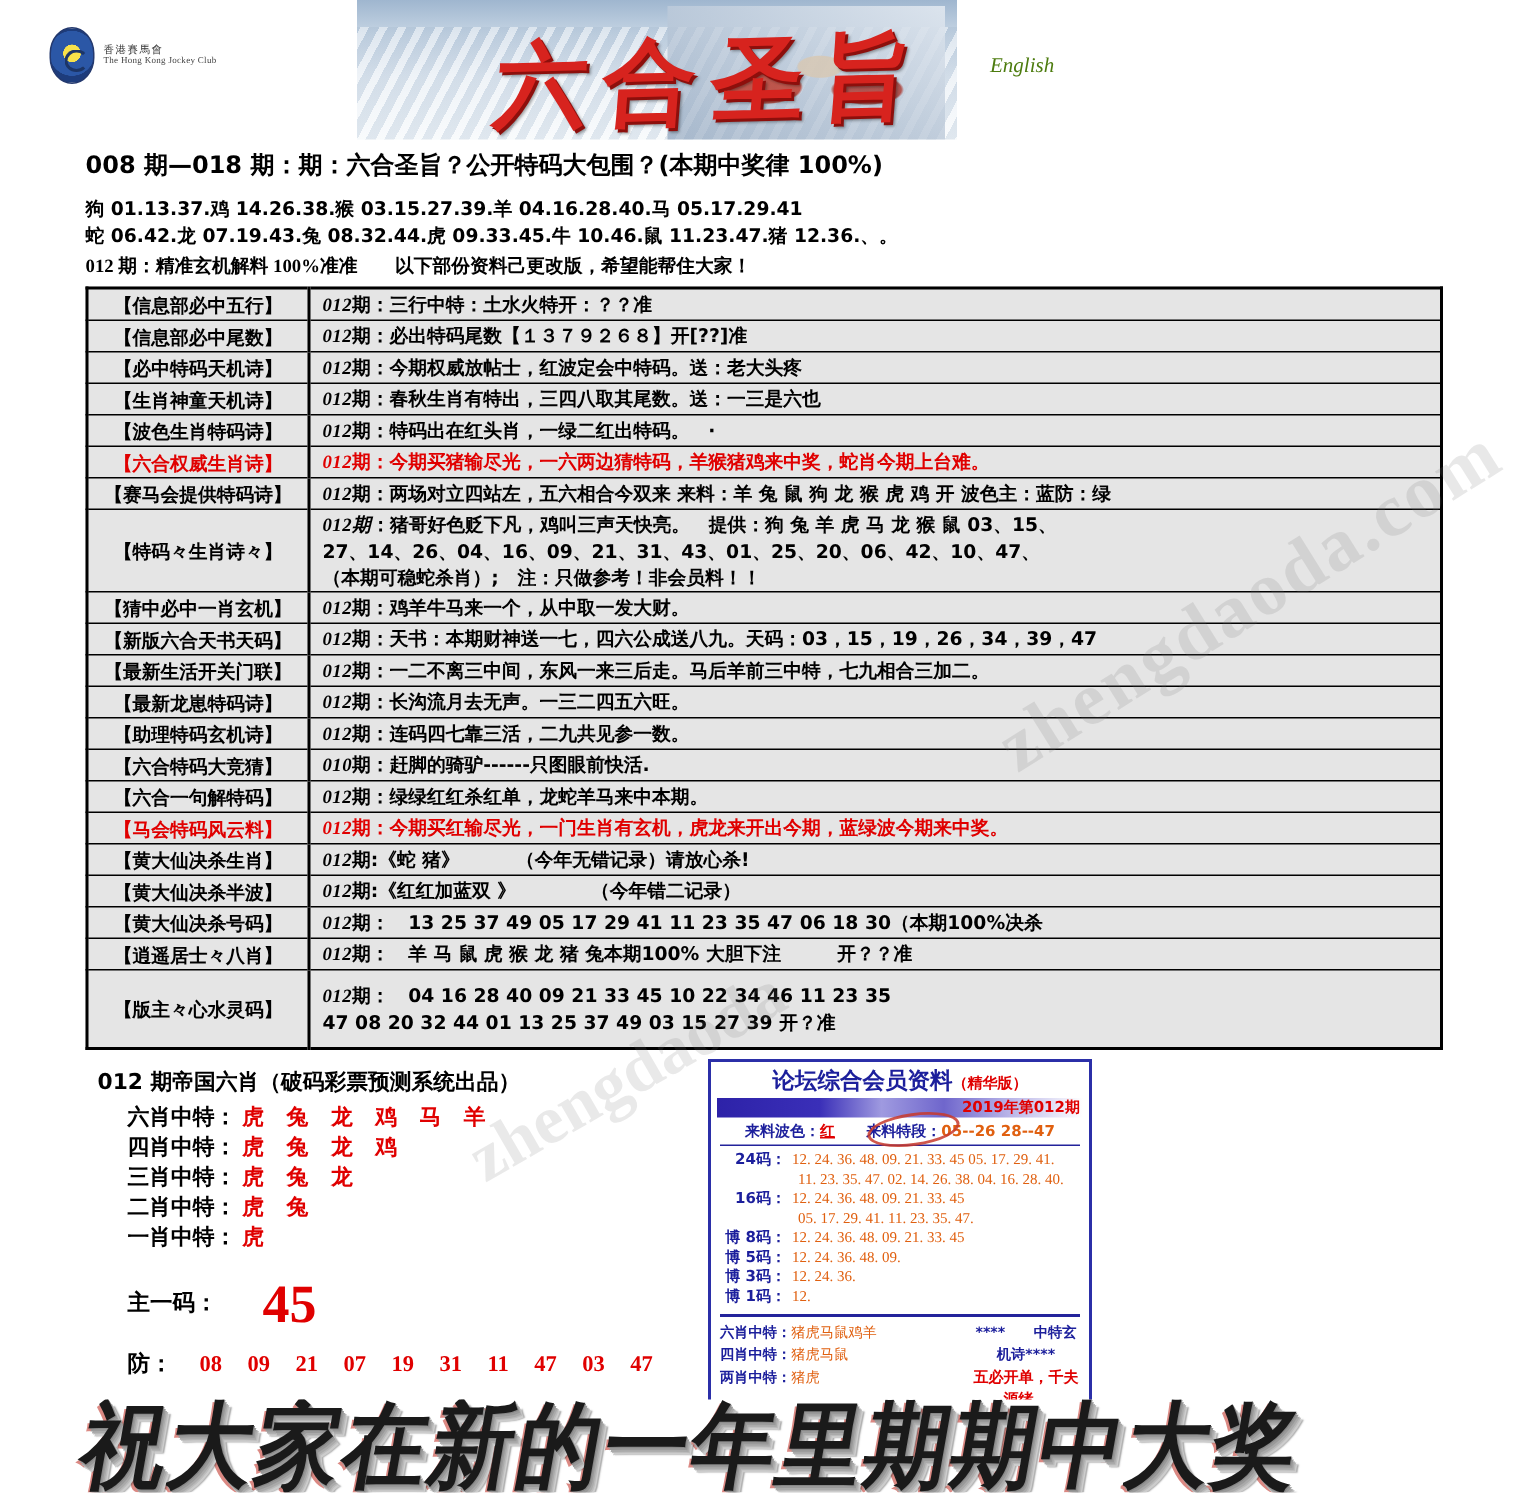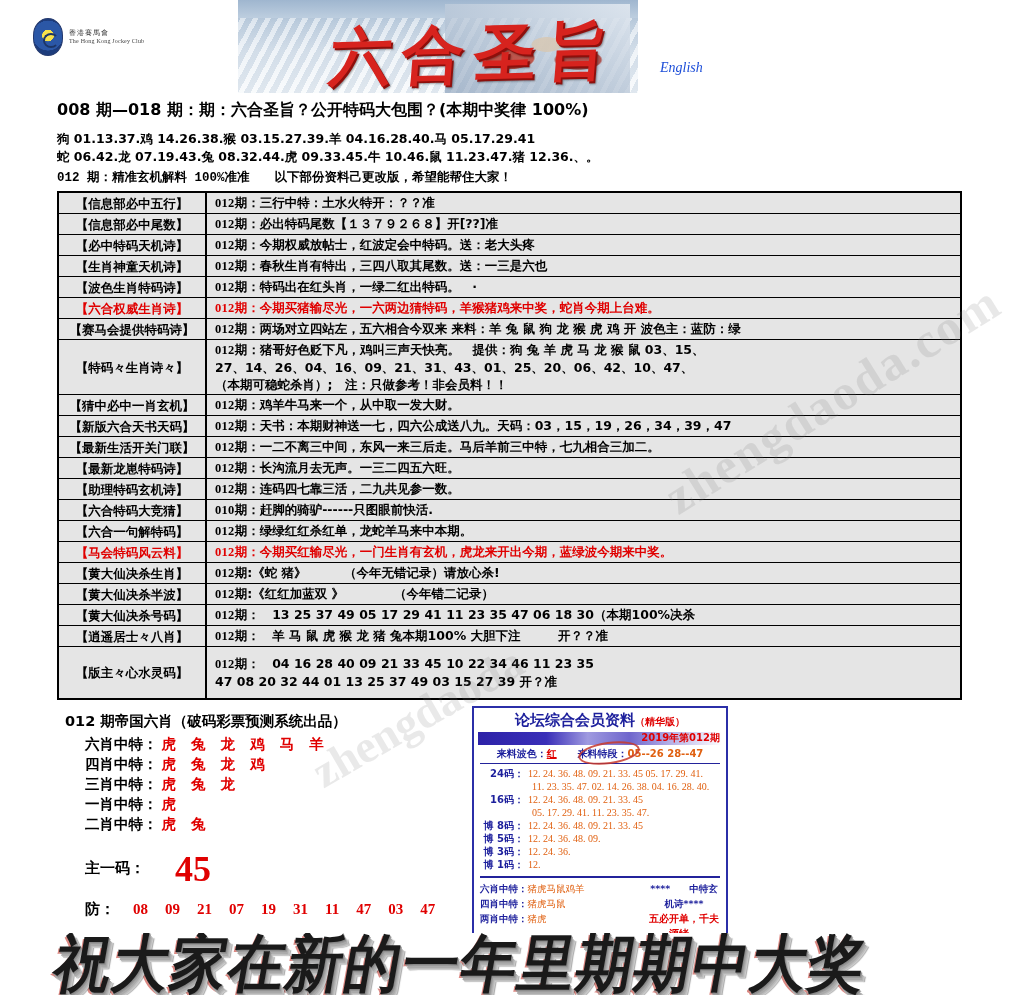--- a/index.html
+++ b/index.html
@@ -85,23 +85,23 @@
     font-weight: bold;
     color: #d7231e;
     letter-spacing: 10px;
     font-family: "DejaVu Sans", sans-serif;
     text-shadow: 2px 2px 0 #8d0f0c, 3px 3px 2px rgba(0,0,0,.35);
     transform: skewX(-6deg) rotate(-1.5deg);
     white-space: nowrap;
   }
   .hero-english {
     position: absolute;
-    left: 660px; top: 60px;
+    left: 660px; top: 37px;
     font-size: 14px;
-    color: #1d4ed8;
+    color: #4d7c0f;
     font-style: italic;
     font-family: "Liberation Serif", serif;
   }
 
   
   .headline {
     margin: 4px 0 0 57px;
     font-size: 16px;
     font-weight: bold;
     color: #000;
@@ -112,21 +112,21 @@
     font-size: 12.5px;
     font-weight: bold;
     color: #000;
     line-height: 18px;
     font-family: "DejaVu Sans", sans-serif;
   }
   .notice-line {
     margin: 3px 0 5px 57px;
     font-size: 12.5px;
     font-weight: bold;
-    font-family: Liberation Mono, monospace;
+    font-family: Liberation Serif, serif;
   }
 
   
   .main-table {
     margin-left: 57px;
     width: 905px;
     border-collapse: collapse;
     border: 2px solid #000;
     background:#e5e5e5;
   }
@@ -141,21 +141,21 @@
     white-space: nowrap;
     overflow: hidden;
   }
   .col-label {
     width: 148px;
     text-align: center;
     border-right: 2px solid #000 !important;
   }
   .col-content { padding-left: 8px !important; }
   tr.red td { color: #e00000; }
-  .issue { font-family:"Liberation Serif", serif; letter-spacing:.3px; }
+  .issue { font-family:"Liberation Serif", serif; letter-spacing:.3px;font-style:italic; }
   .tall td { height: 52px; }
   .sub-line { display:block; }
 
   
   .lower {
     position: relative;
     margin-top: 6px;
     height: 265px;
   }
   .predict-box {
@@ -442,22 +442,22 @@
 </table>
 
 <div class="lower">
 
   <div class="predict-box">
     <div class="predict-title">012 期帝国六肖（破码彩票预测系统出品）</div>
     <div>
         <div class="predict-row"><span class="lbl">六肖中特：</span><span class="vals">虎 兔 龙 鸡 马 羊</span></div>
         <div class="predict-row"><span class="lbl">四肖中特：</span><span class="vals">虎 兔 龙 鸡</span></div>
         <div class="predict-row"><span class="lbl">三肖中特：</span><span class="vals">虎 兔 龙</span></div>
+        <div class="predict-row"><span class="lbl">二肖中特：</span><span class="vals">虎 兔</span></div>
         <div class="predict-row"><span class="lbl">一肖中特：</span><span class="vals">虎</span></div>
-        <div class="predict-row"><span class="lbl">二肖中特：</span><span class="vals">虎 兔</span></div>
       </div>
 
     <div class="main-code-row">
       <span class="lbl">主一码：</span>
       <span class="val">45</span>
     </div>
 
     <div class="defend-row">
       <span class="lbl">防：</span>
       <span class="nums"><span>08</span><span>09</span><span>21</span><span>07</span><span>19</span><span>31</span><span>11</span><span>47</span><span>03</span><span>47</span></span>

